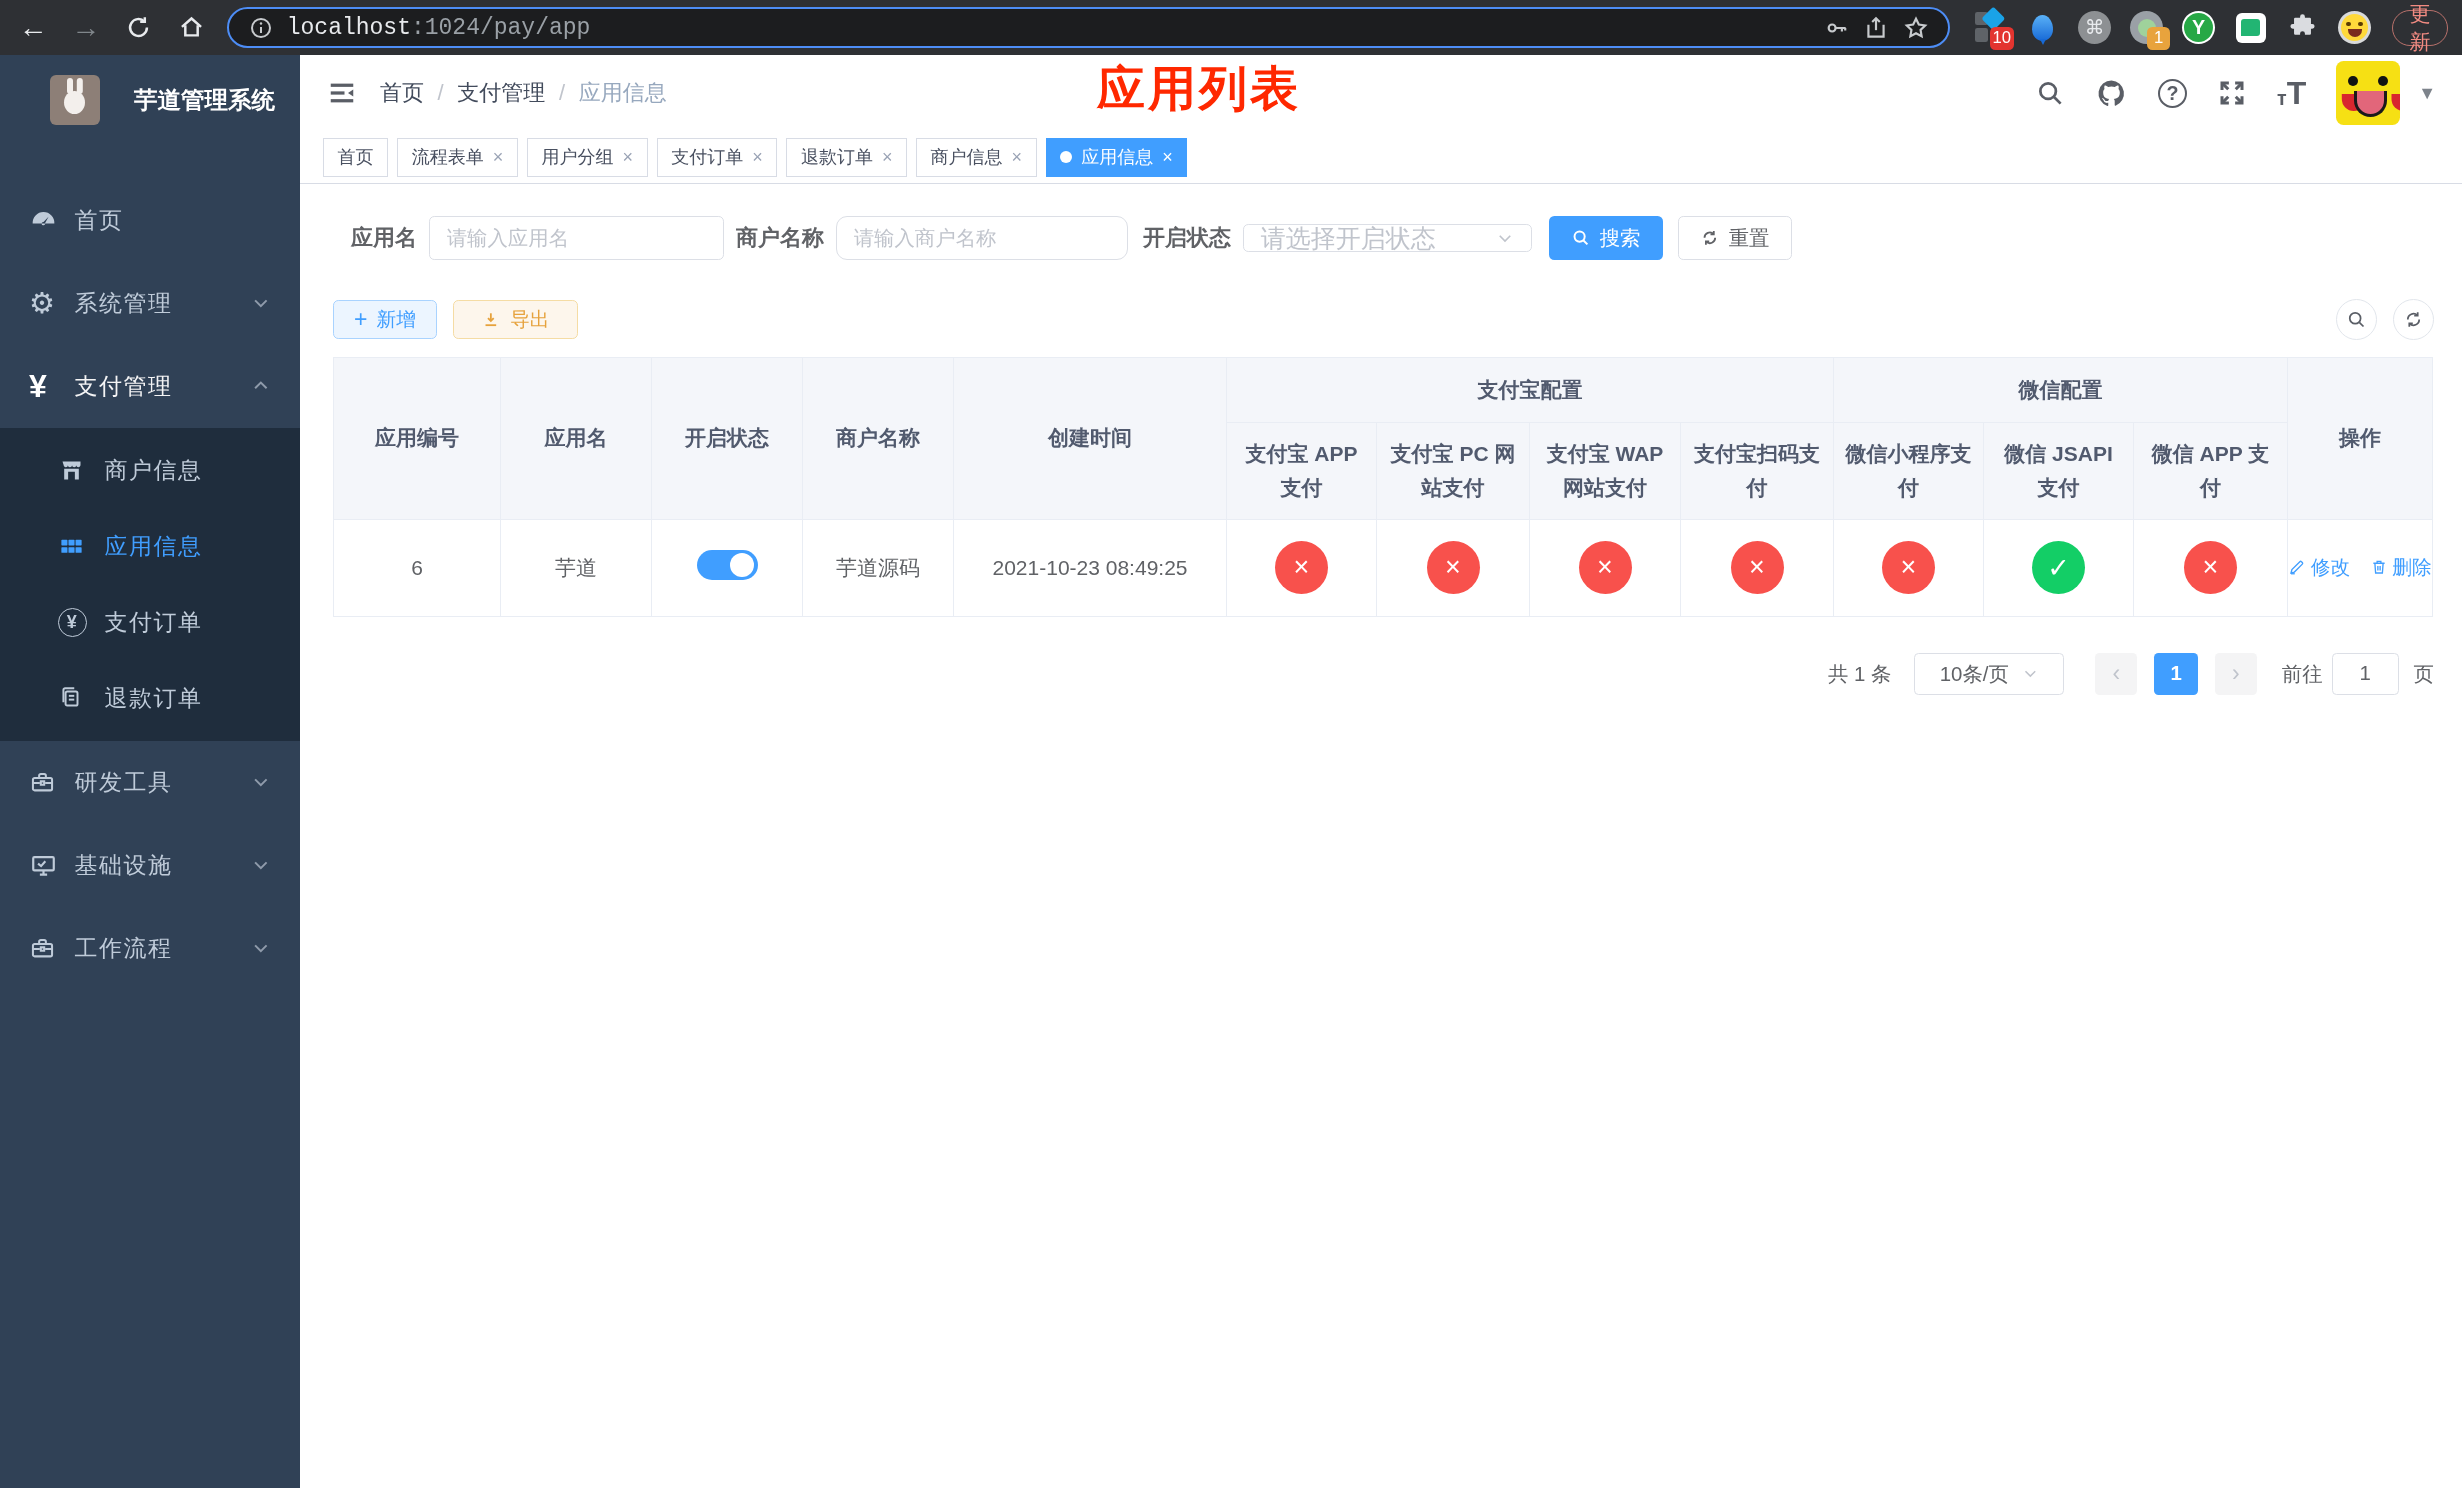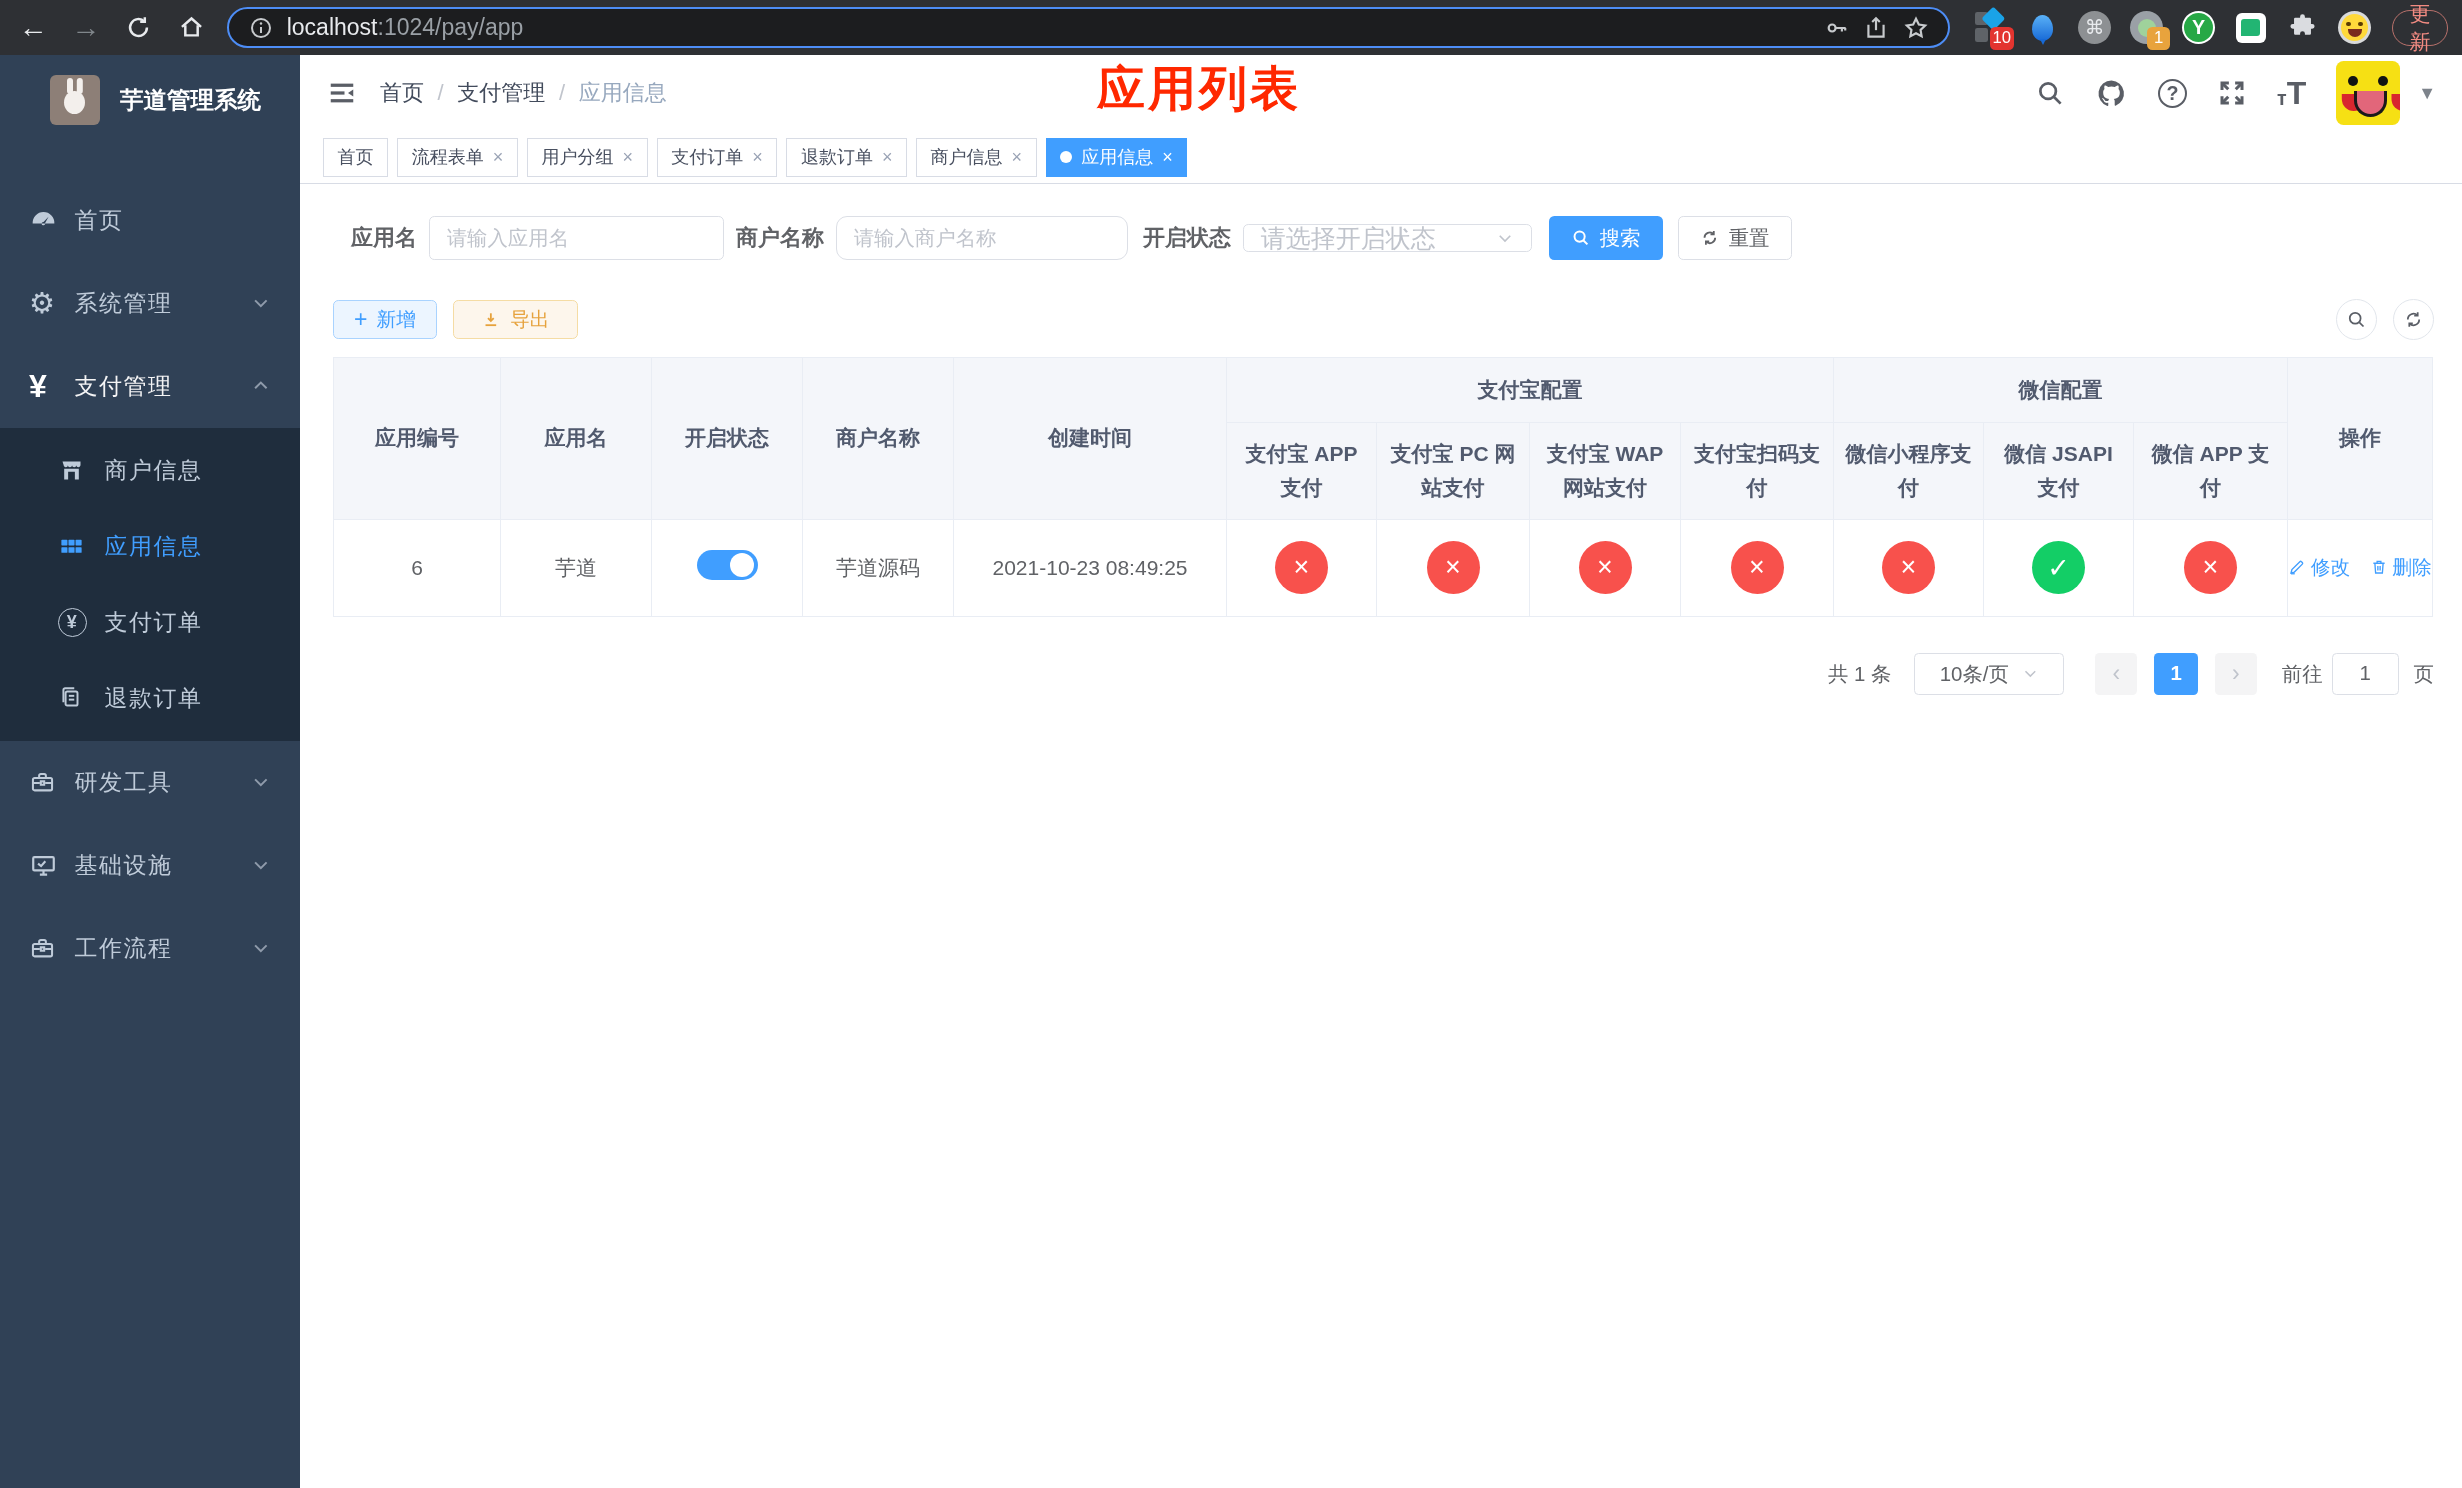--- a/index.html
+++ b/index.html
@@ -5,21 +5,21 @@
   * { box-sizing: border-box; margin: 0; padding: 0; }
   html,body { width:2462px; height:1489px; font-family:"Liberation Sans","DejaVu Sans",sans-serif; background:#fff; overflow:hidden; }
   .ico { display:inline-flex; align-items:center; justify-content:center; }
   svg { display:block; }
 
   
   .browser-bar { position:absolute; top:0; left:0; width:2462px; height:55px; background:#2e3034; display:flex; align-items:center; padding:0 16.7px; gap:19.7px; z-index:50; }
   .nav-btn { width:33px; height:33px; color:#e8eaed; font-size:29px; display:flex; align-items:center; justify-content:center; flex:0 0 auto; }
   .nav-btn.dis { color:#80868b; }
   .url-pill { flex:0 0 1723px; height:41px; background:#1c1d1f; border:2.3px solid #4d8df6; border-radius:21px; display:flex; align-items:center; padding:0 19.7px; gap:13.6px; color:#9aa0a6; }
-  .url-text { flex:1; font-size:23px; white-space:nowrap; overflow:hidden; }
+  .url-text { flex:1; font-size:23px; white-space:nowrap; overflow:hidden;font-family:Liberation Mono, monospace; }
   .url-text .host { color:#e8eaed; }
   .url-text .rest { color:#9aa0a6; }
   .pill-ico { color:#c7cacd; }
   .ext-area { display:flex; align-items:center; gap:17px; margin-left:3px; }
   .ext { position:relative; width:35px; height:35px; display:flex; align-items:center; justify-content:center; }
   .badge { position:absolute; bottom:-4.5px; right:-6px; min-width:23px; height:23px; border-radius:5.3px; font-size:16.7px; color:#fff; display:flex; align-items:center; justify-content:center; padding:0 3px; }
   .badge.red { background:#e3342f; }
   .badge.orange { background:#e8a33d; }
   .pin-sq { position:absolute; left:1.5px; top:1.5px; width:13.6px; height:13.6px; background:#5f6368; border-radius:2.3px; }
   .pin-sq.b2 { top:18px; }
@@ -40,21 +40,21 @@
   .face-in:before { content:""; position:absolute; left:5.3px; top:7.6px; width:4.5px; height:4.5px; border-radius:50%; background:#5b3b00; box-shadow:12px 0 0 #5b3b00; }
   .face-in:after { content:""; position:absolute; left:6.8px; top:15px; width:13.6px; height:7.6px; border-radius:0 0 13.6px 13.6px; background:#7a2c1e; }
   .update-btn { height:36px; border:1.5px solid rgba(242,139,130,.7); border-radius:19.7px; color:#f28b82; font-size:21px; padding:0 16.7px; display:flex; align-items:center; background:transparent; }
 
   
   .sidebar { position:absolute; top:55px; left:0; width:300px; height:1434px; background:#304156; color:#bfcbd9; }
   .logo-row { display:flex; align-items:center; padding:19.7px 0 18px 50px; }
   .logo-img { width:50px; height:50px; border-radius:6px; background:#8d7f77; position:relative; overflow:hidden; flex:0 0 auto; }
   .logo-img:before { content:""; position:absolute; left:14.4px; top:16.7px; width:21px; height:23px; background:#f3efec; border-radius:50%; }
   .logo-img:after { content:""; position:absolute; left:16.7px; top:3px; width:6.8px; height:16.7px; background:#f3efec; border-radius:3.8px; box-shadow:9.8px 0 0 #f3efec; }
-  .logo-title { color:#fff; font-size:23.5px; font-weight:bold; margin-left:20px; }
+  .logo-title { color:#fff; font-size:23.5px; font-weight:bold; margin-left:34px; }
   .menu { margin-top:36px; }
   .m-item { height:83px; display:flex; align-items:center; padding-left:29px; position:relative; font-size:23px; cursor:pointer; }
   .m-item .mi { width:35px; color:#bfcbd9; justify-content:flex-start; }
   .m-item .ml { margin-left:10.6px; letter-spacing:1.5px; }
   .m-item.lit { color:#f4f4f5; }
   .m-item.lit .mi { color:#e7ecf1; }
   .chev { position:absolute; right:29px; color:#8f9bab; }
   .submenu { background:#1f2d3d; padding:4.5px 0; }
   .s-item { height:76px; display:flex; align-items:center; padding-left:58px; font-size:23px; color:#bfcbd9; cursor:pointer; letter-spacing:1.5px; }
   .s-item .mi { width:33px; color:#bfcbd9; justify-content:flex-start; }

